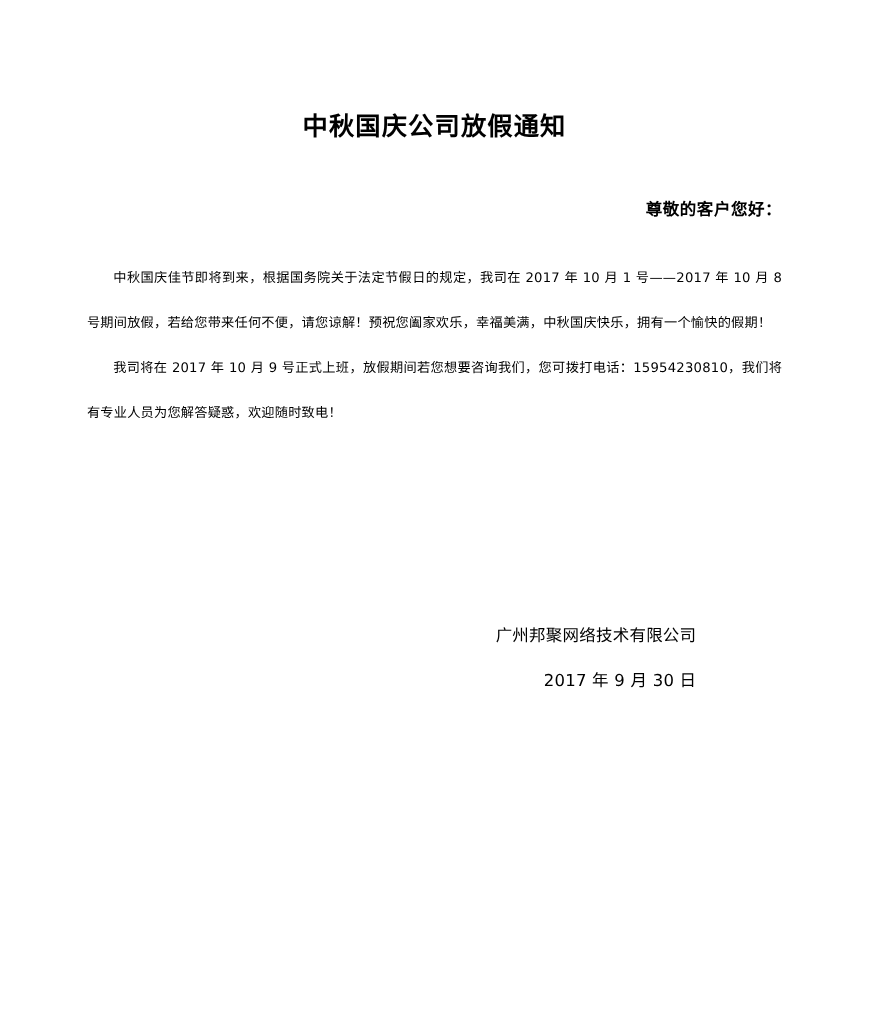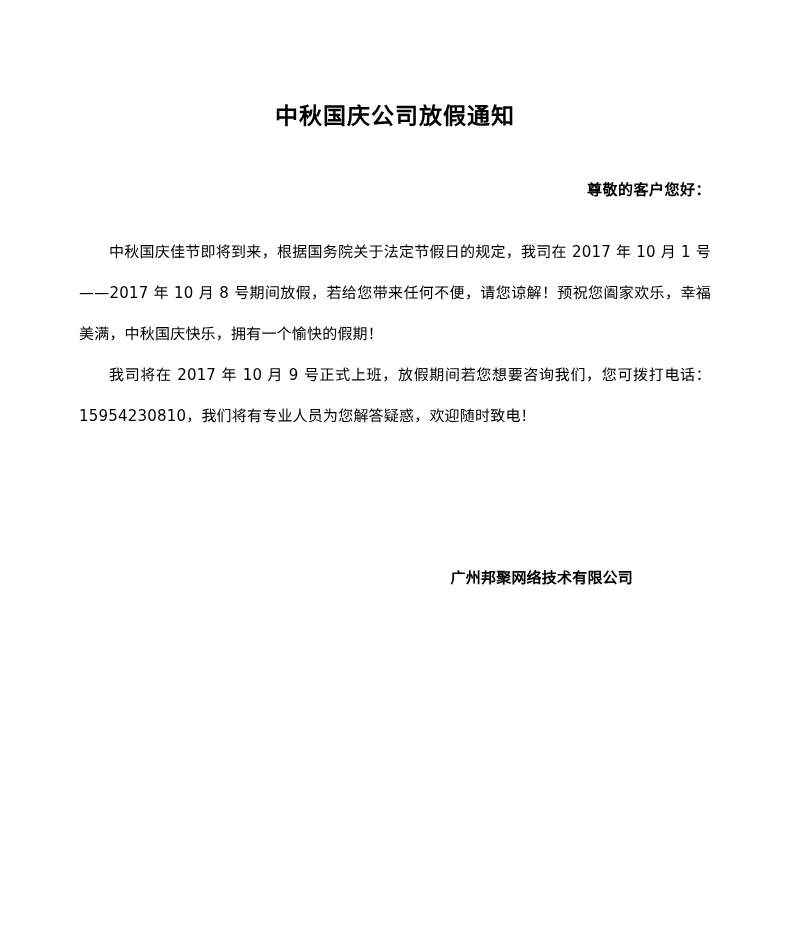--- a/index.html
+++ b/index.html
@@ -36,38 +36,37 @@
     font-weight: bold;
     margin: 0;
     padding-top: 46px;
     letter-spacing: 0.5px;
     text-align: right;
   }
   .body-block {
     padding-top: 33px;
   }
   .para {
-    font-size: 15px;
+    font-size: 12px;
     line-height: 41px;
     margin: 0;
     text-align: justify;
     text-justify: inter-ideograph;
     text-indent: 2em;
     letter-spacing: 0.2px;
   }
   .para + .para {
     margin-top: 0;
   }
   .signature-block {
     position: absolute;
     left: 115px;
     right: 115px;
     top: 558px;
     text-align: right;
-    font-weight: bold;
   }
   .sign-line {
     font-size: 15px;
     line-height: 41px;
     margin: 0;
     padding-right: 42px;
     letter-spacing: 0.2px;
   }
 </style>
 </head>
@@ -79,15 +78,16 @@
 
   <p class="salutation">尊敬的客户您好：</p>
 
   <div class="body-block">
     <p class="para">中秋国庆佳节即将到来，根据国务院关于法定节假日的规定，我司在 2017 年 10 月 1 号——2017 年 10 月 8 号期间放假，若给您带来任何不便，请您谅解！预祝您阖家欢乐，幸福美满，中秋国庆快乐，拥有一个愉快的假期！</p>
     <p class="para">我司将在 2017 年 10 月 9 号正式上班，放假期间若您想要咨询我们，您可拨打电话：15954230810，我们将有专业人员为您解答疑惑，欢迎随时致电！</p>
   </div>
 
   <div class="signature-block">
     <p class="sign-line">广州邦聚网络技术有限公司</p>
+    <p class="sign-line">2017 年 9 月 30 日</p>
   </div>
 
 </div>
 
 </body></html>

